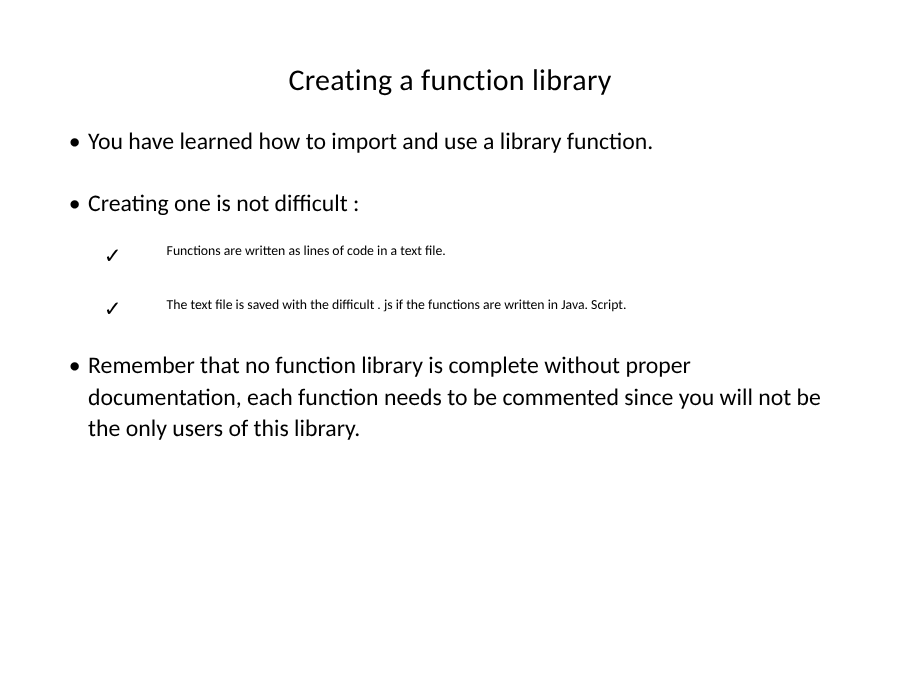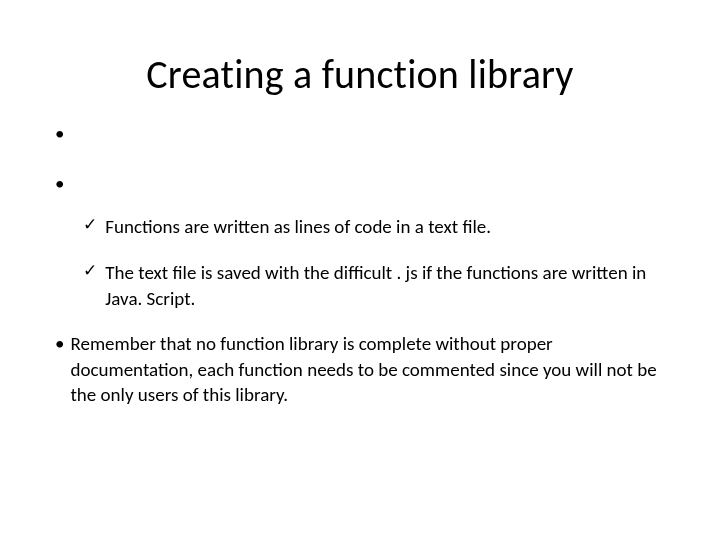--- a/index.html
+++ b/index.html
@@ -10,21 +10,21 @@
     body {
       width: 720px;
       height: 540px;
       background: #ffffff;
       font-family: Calibri, "Segoe UI", Arial, sans-serif;
       color: #000000;
       padding: 50px 55px 40px 55px;
       overflow: hidden;
     }
     .title {
-      font-size: 40px;
+      font-size: 24px;
       font-weight: 400;
       text-align: center;
       margin-bottom: 22px;
       letter-spacing: 0.2px;
     }
     .bullet-row {
       display: flex;
       align-items: flex-start;
       margin-bottom: 24px;
     }
@@ -47,35 +47,38 @@
       margin-bottom: 20px;
       margin-left: 28px;
     }
     .check-mark {
       font-size: 17px;
       line-height: 1.35;
       margin-right: 8px;
       flex-shrink: 0;
     }
     .check-text {
-      font-size: 19px;
+      font-size: 11px;
       line-height: 1.35;
+      margin-left: 28px;
     }
   </style>
 </head>
 <body>
 
 <h1 class="title">Creating a function library</h1>
 
 <div class="bullet-row">
   <span class="bullet-dot">•</span>
+  <span class="bullet-text">You have learned how to import and use a library function.</span>
 </div>
 
 <div class="bullet-row tight">
   <span class="bullet-dot">•</span>
+  <span class="bullet-text">Creating one is not difficult :</span>
 </div>
 
 <div class="check-row">
   <span class="check-mark">✓</span>
   <span class="check-text">Functions are written as lines of code in a text file.</span>
 </div>
 
 <div class="check-row">
   <span class="check-mark">✓</span>
   <span class="check-text">The text file is saved with the difficult . js if the functions are written in Java. Script.</span>

